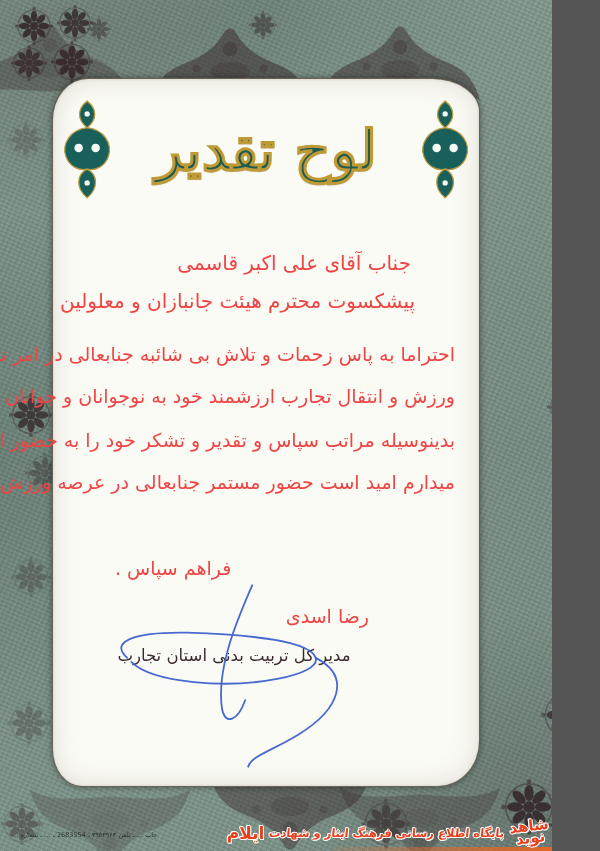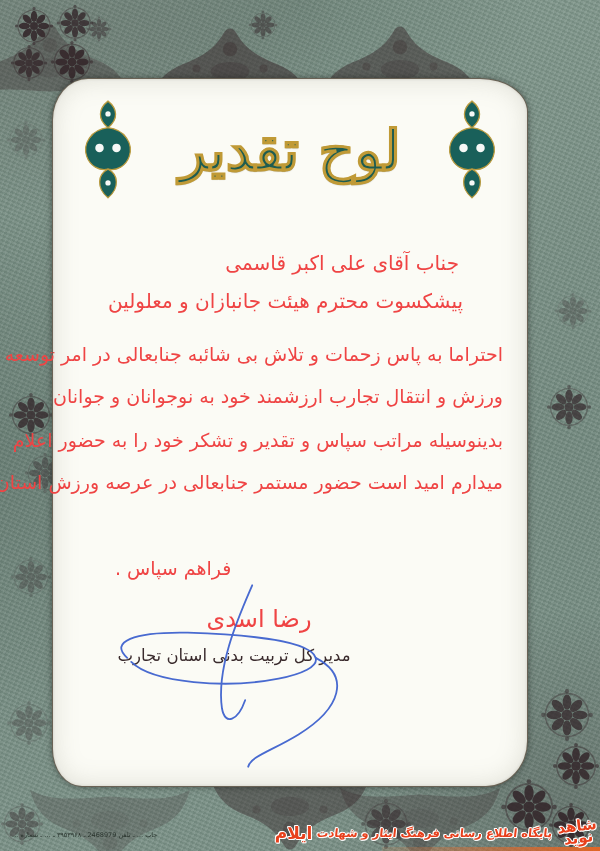--- a/index.html
+++ b/index.html
@@ -1,17 +1,17 @@
 <!DOCTYPE html>
 <html lang="fa"><head>
 <meta charset="utf-8">
 <style>
   html,body{margin:0;padding:0;background:#555;}
   .stage{
-    position:relative;width:600px;height:851px;overflow:hidden;
+    position:relative;width:552px;height:851px;overflow:hidden;
     font-family:"DejaVu Sans",sans-serif;
     background:
       radial-gradient(420px 260px at 8% 4%, rgba(40,30,32,.18), transparent 70%),
       radial-gradient(380px 300px at 96% 96%, rgba(35,25,28,.22), transparent 70%),
       radial-gradient(340px 220px at 50% 0%, rgba(28,44,36,.14), transparent 70%),
       radial-gradient(300px 380px at 0% 55%, rgba(30,42,36,.12), transparent 70%),
       repeating-linear-gradient(23deg, rgba(255,255,255,.05) 0 2px, rgba(10,30,20,.05) 2px 4px),
       repeating-linear-gradient(-67deg, rgba(235,240,235,.04) 0 1px, rgba(20,40,32,.05) 3px 5px),
       linear-gradient(180deg,#82988d,#768c82 52%,#7d9389);
   }
@@ -34,21 +34,21 @@
   .ink{direction:rtl;color:#ef4444;font-family:"DejaVu Sans",sans-serif;position:absolute;white-space:nowrap;}
   .recipient-1{top:172px;right:68px;font-size:20px;}
   .recipient-2{top:210px;right:64px;font-size:20px;}
   .bl{font-size:19px;right:24px;text-align:left;}
   .bl0{top:264px;}
   .bl1{top:306px;}
   .bl2{top:350px;}
   .bl3{top:392px;}
   .bl4{top:434px;}
   .bl5{top:478px;right:auto;left:62px;}
-  .sig-name{top:526px;left:96px;width:220px;text-align:center;font-size:24px;right:auto;}
+  .sig-name{top:526px;left:96px;width:220px;font-size:19px;right:auto;}
   .sig-title{top:567px;left:56px;width:250px;text-align:center;font-size:16.5px;right:auto;color:#3a2b2d;}
   .sig{position:absolute;left:48px;top:498px;width:252px;height:196px;z-index:3;}
   .print-info{
     position:absolute;left:12px;top:831px;z-index:3;font-size:6.5px;letter-spacing:.2px;
     color:rgba(28,38,32,.85);direction:rtl;filter:blur(.2px);white-space:nowrap;
   }
   .wm{position:absolute;right:3px;bottom:6px;z-index:5;display:flex;direction:rtl;align-items:center;gap:5px;}
   .wm-red{color:#e8401c;text-shadow:-1px 0 0 #fff,1px 0 0 #fff,0 -1px 0 #fff,0 1px 0 #fff,1px 1px 0 #fff,-1px -1px 0 #fff;}
   .wm-logo{display:flex;flex-direction:column;line-height:.82;transform:rotate(-7deg);font-weight:bold;font-size:15px;text-align:center;}
   .wm-text{font-size:11.5px;font-weight:bold;transform:skewX(-6deg);white-space:nowrap;}
@@ -213,21 +213,21 @@
     <svg class="sig" viewBox="0 0 250 190">
       <g fill="none" stroke="#3f63cf" stroke-width="1.8" stroke-linecap="round" opacity=".95">
         <path d="M150 6 C138 34 114 86 120 128 C123 146 136 140 143 120"></path>
         <path d="M26 78 C8 62 32 52 86 53 C152 55 208 62 213 78 C218 95 150 108 92 102 C62 99 40 92 30 82"></path>
         <path d="M213 78 C248 96 238 128 196 154 C170 170 148 176 146 186"></path>
       </g>
     </svg>
 
   </div>
 
-  <div class="print-info">چاپ … ـ تلفن 2468979 ـ ۳۹۵۳۹۶۸ ـ … ـ شماره …</div>
+  <div class="print-info">چاپ … ـ تلفن ۳۹۵۳۹۶۳ ـ 2683554 ـ … ـ شماره …</div>
 
   <div class="wm-bar"></div>
   <div class="wm">
     <div class="wm-logo wm-red">
       <span>شاهد</span>
       <span>نوید</span>
     </div>
     <span class="wm-text wm-red">پایگاه اطلاع رسانی فرهنگ ایثار و شهادت</span>
     <span class="wm-city wm-red">ایلام</span>
   </div>

